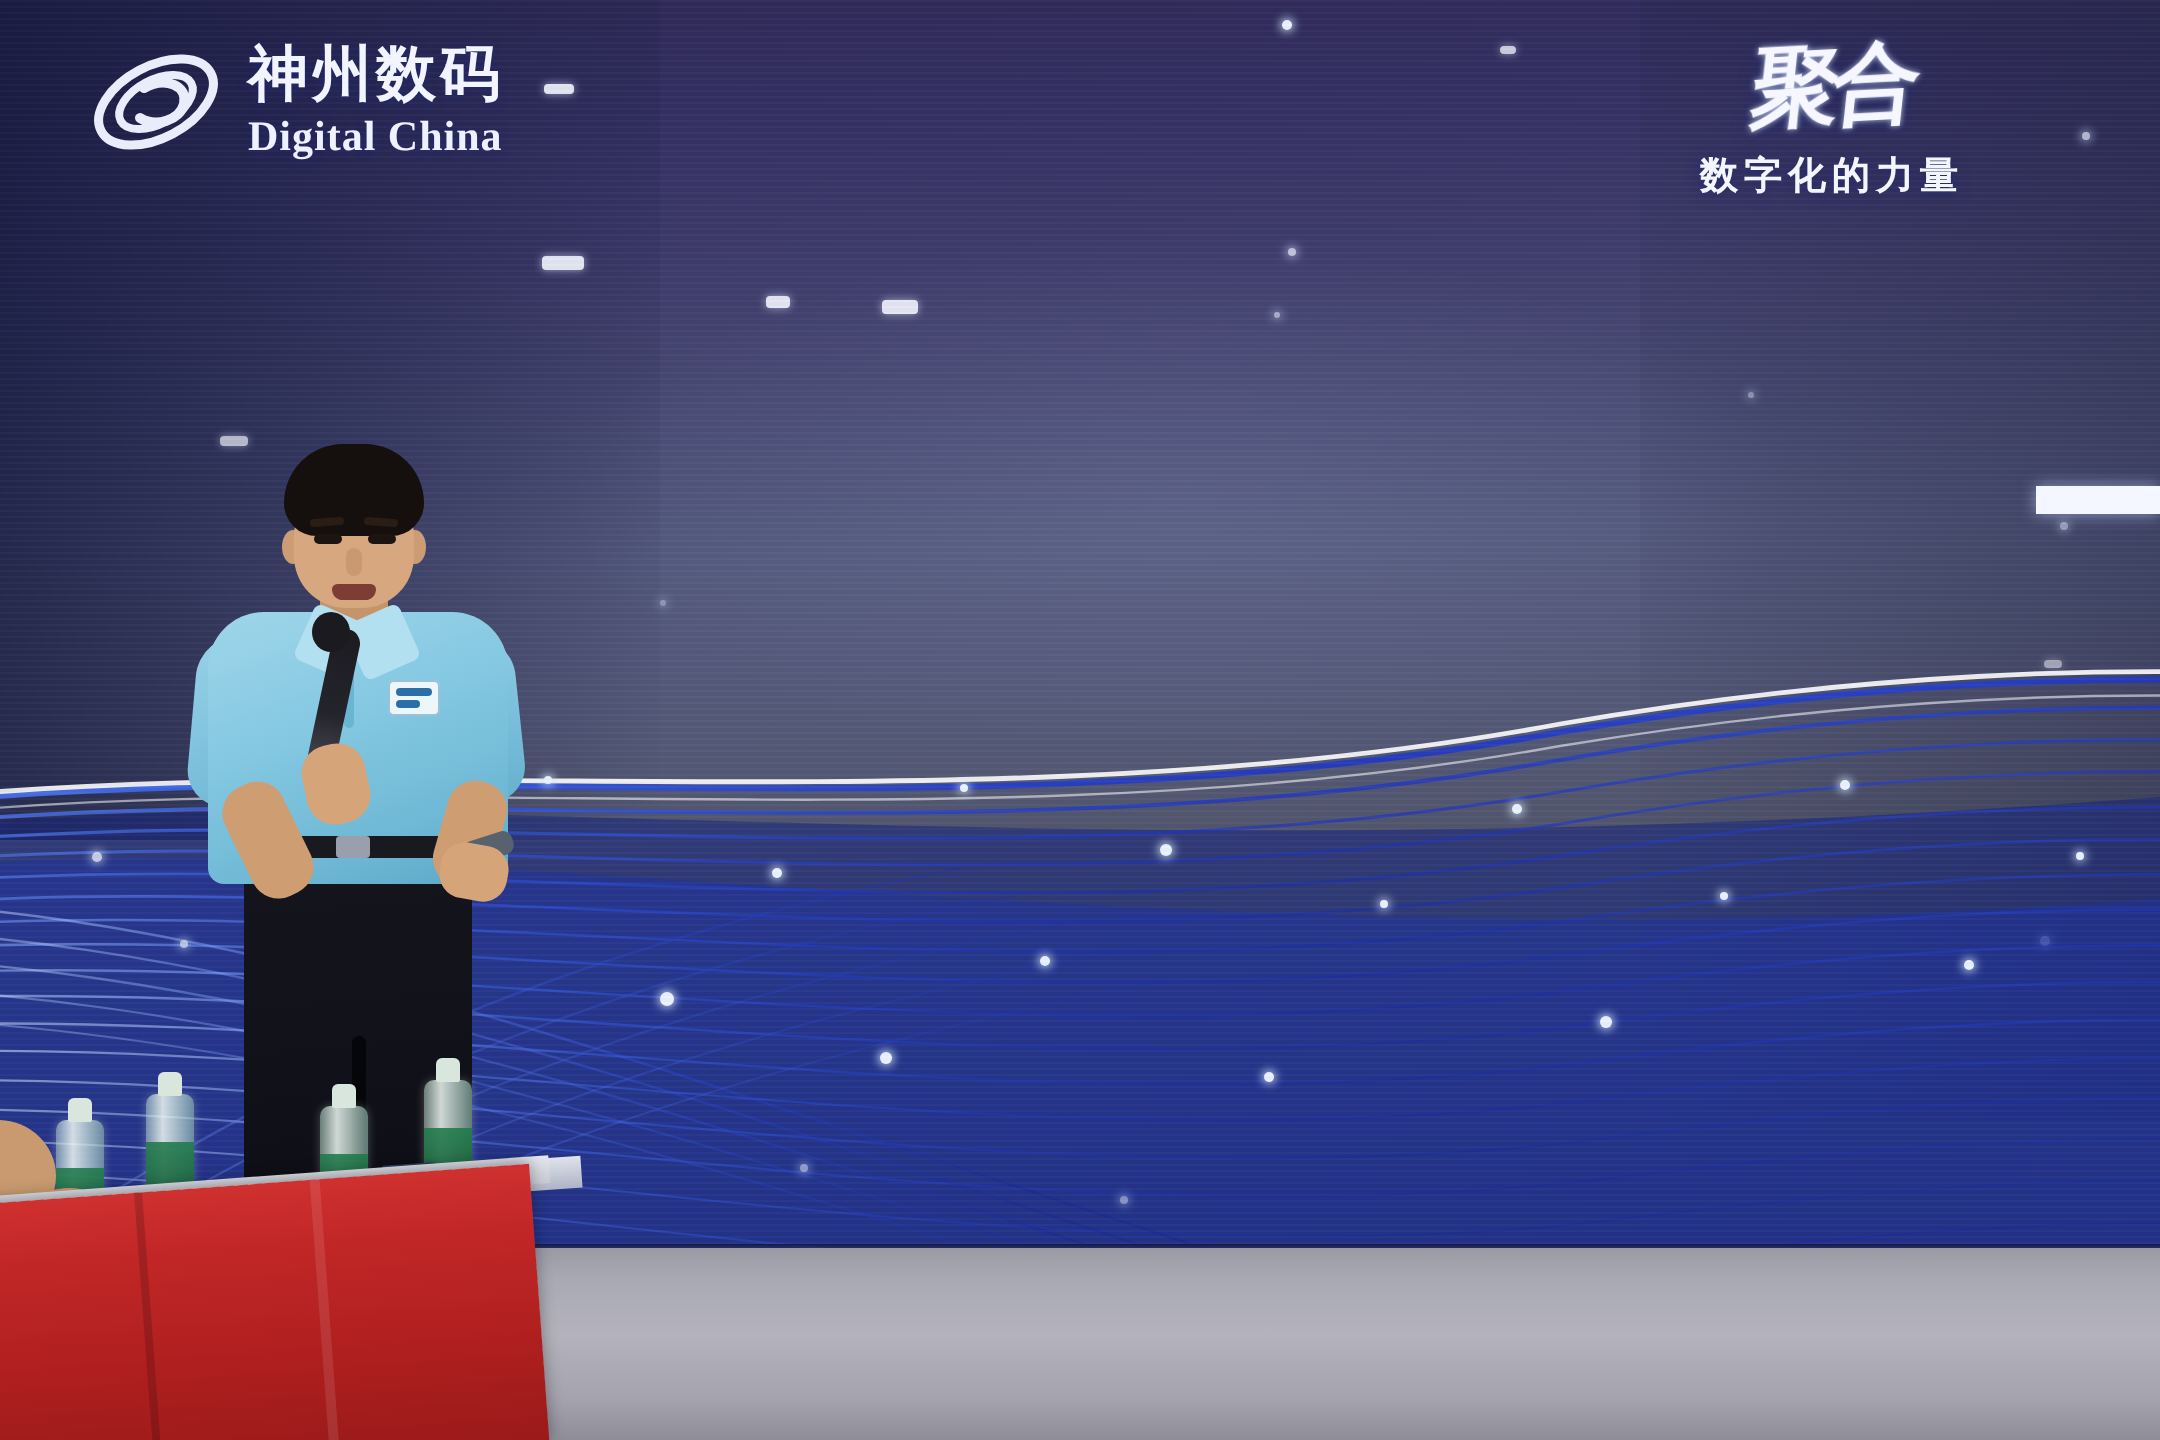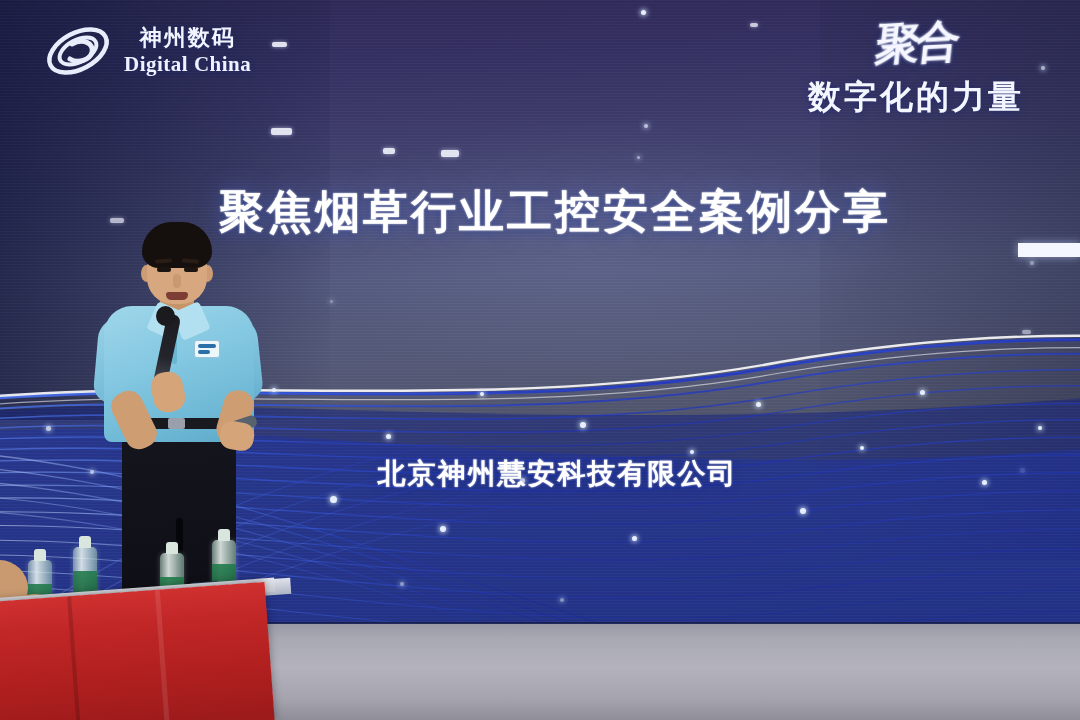--- a/index.html
+++ b/index.html
@@ -132,21 +132,21 @@
   .brand {
     position: absolute;
     left: 42px; top: 20px;
     display: flex;
     align-items: center;
     gap: 10px;
   }
   .brand-mark { width: 72px; height: 62px; }
   .brand-text { line-height: 1; }
   .brand-cn {
-    font-size: 22px; font-weight: bold; color: #f2f4ff; letter-spacing: 2px;
+    font-size: 30px; font-weight: bold; color: #f2f4ff; letter-spacing: 2px;
     font-family: "DejaVu Sans", "Liberation Sans", sans-serif;
     text-shadow: 0 1px 5px rgba(30,40,110,.8);
     text-align: center;
   }
   .brand-en {
     margin-top: 5px;
     font-size: 21px; font-weight: bold; color: #eef1ff; letter-spacing: .5px;
     font-family: "Liberation Serif", "DejaVu Serif", serif;
     text-shadow: 0 1px 5px rgba(30,40,110,.8);
   }
@@ -164,21 +164,21 @@
     color: #f5f6ff;
     font-family: "DejaVu Serif", "Liberation Serif", serif;
     letter-spacing: -4px;
     transform: skewX(-9deg) rotate(-3deg);
     display: inline-block;
     text-shadow: 0 0 3px rgba(220,230,255,.8), 0 2px 10px rgba(30,40,110,.8);
     filter: blur(.2px);
   }
   .slogan-sub {
     margin-top: 2px;
-    font-size: 33px;
+    font-size: 19px;
     font-weight: bold;
     color: #f3f5ff;
     letter-spacing: 3px;
     font-family: Liberation Mono, monospace;
     text-shadow: 0 1px 7px rgba(30,40,110,.85);
   }
 
   
   .edge-tick {
     position: absolute;
@@ -506,22 +506,20 @@
       </div>
     </div>
 
     <div class="slogan">
       <div class="slogan-cal">聚合</div>
       <div class="slogan-sub">数字化的力量</div>
     </div>
 
     <div class="edge-tick"></div>
 
-    <div class="slide-title">聚焦烟草行业工控安全案例分享</div>
-    <div class="slide-company">北京神州慧安科技有限公司</div>
   </div>
 
   <div class="floor-edge"></div>
   <div class="floor"></div>
 
   <div class="speaker">
     <div class="sp-pants"></div>
     <div class="sp-leg-split"></div>
     <div class="sp-sleeve-l"></div>
     <div class="sp-sleeve-r"></div>

